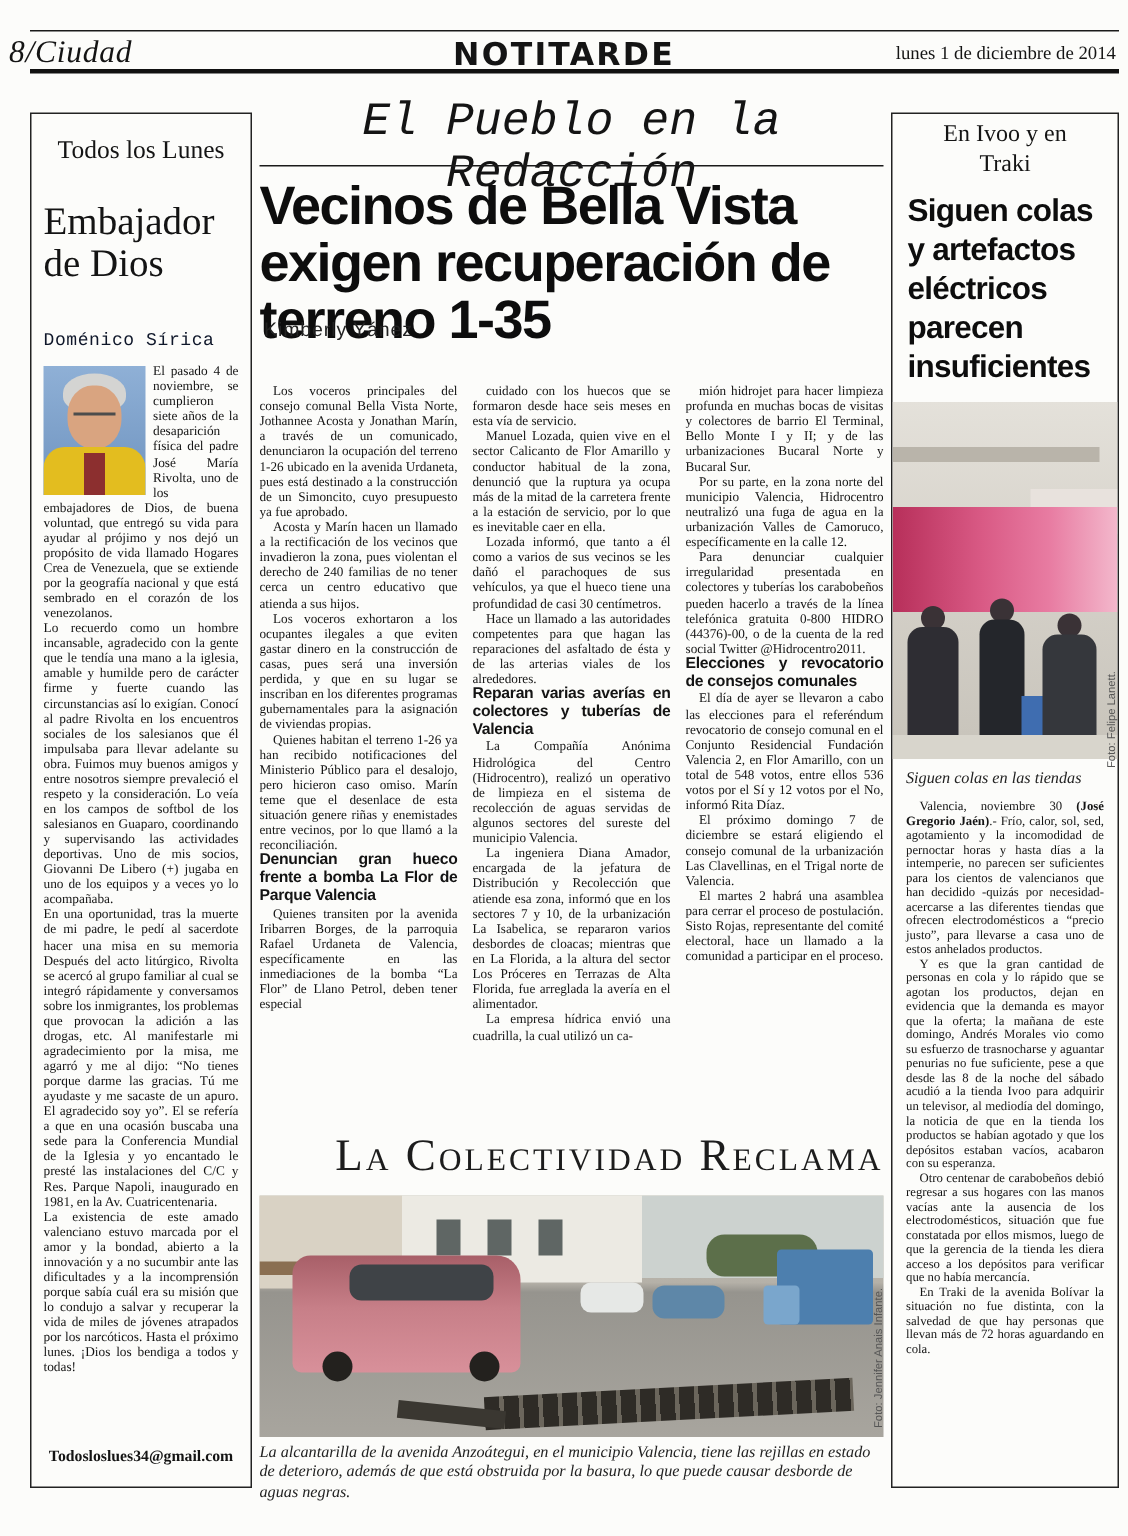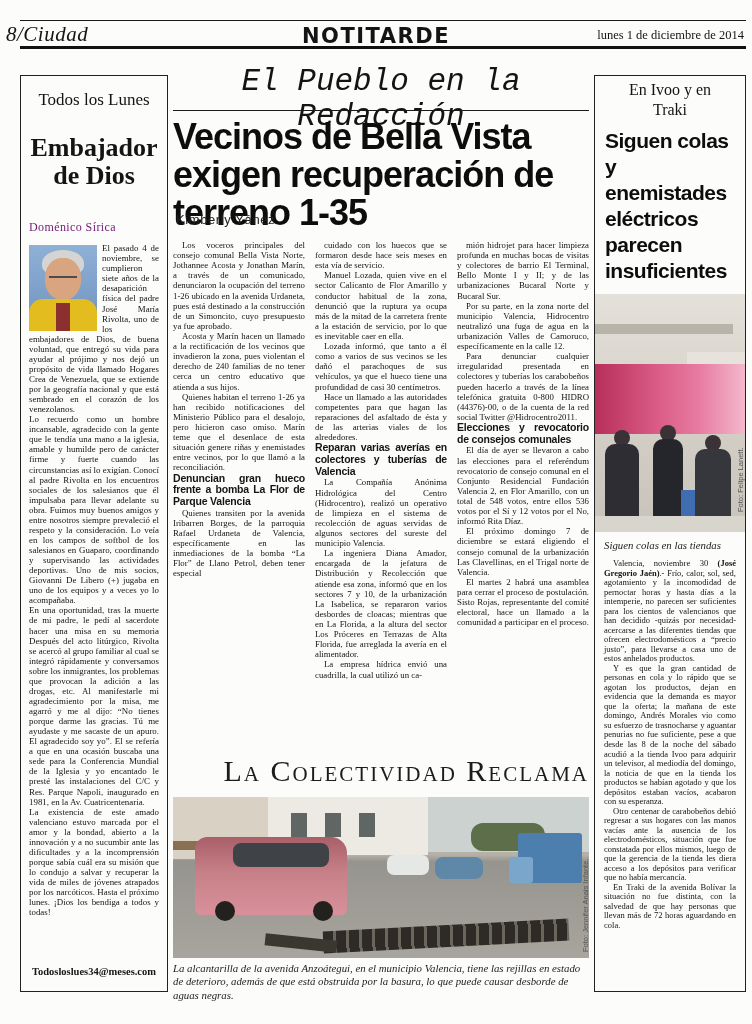--- a/index.html
+++ b/index.html
@@ -15,22 +15,22 @@
   .mast-section { position:absolute; left:6px; top:22px; font-style:italic; font-size:21px; letter-spacing:.5px; }
   .mast-title { position:absolute; left:0; right:0; top:24px; text-align:center;
     font-family:"DejaVu Sans", sans-serif; font-weight:900; font-size:21px;
     letter-spacing:1.5px; text-transform:uppercase; }
   .mast-date { position:absolute; right:8px; top:28px; font-size:12.5px; }
 
   
   .left-box { position:absolute; left:20px; top:75px; width:148px; height:917px;
     border:1px solid #222; padding:10px 8px 30px 8px; overflow:hidden; }
   .lb-kicker { text-align:center; font-size:17px; margin-top:4px; }
-  .lb-title { text-align:center; font-size:26px; line-height:1.08; margin-top:24px;font-weight:bold; }
-  .lb-author { font-family:Liberation Serif, serif; font-size:12px; color:#701a75;
+  .lb-title { text-align:left; font-size:26px; line-height:1.08; margin-top:24px; }
+  .lb-author { font-family:Liberation Mono, monospace; font-size:12px; color:#0f172a;
     letter-spacing:.4px; margin-top:30px; margin-bottom:8px; }
   .lb-body { font-size:8.9px; line-height:1.13; text-align:justify; }
   .lb-body p { margin:0; }
   .lb-email { position:absolute; left:0; right:0; bottom:14px; text-align:center;
     font-weight:bold; font-size:10.5px; }
   .portrait { float:left; width:68px; height:86px; margin:2px 5px 2px 0; position:relative;
     overflow:hidden; background:linear-gradient(180deg,#8fb0d6,#6e93bf); }
   .pt-hair { position:absolute; left:13px; top:5px; width:42px; height:26px; background:#d4d4d2; border-radius:50% 50% 40% 40%; }
   .pt-face { position:absolute; left:16px; top:13px; width:36px; height:42px; background:#d9a480; border-radius:46%; }
   .pt-glasses { position:absolute; left:20px; top:31px; width:28px; height:7px; border-top:2px solid #4c4c4c; }
@@ -39,21 +39,21 @@
 
   
   .banner { position:absolute; left:173px; top:64px; width:416px; text-align:center;
     font-style:italic; font-size:31px;font-family:Liberation Mono, monospace; }
   .banner-rule { position:absolute; left:173px; top:110px; width:416px; height:1px; background:#1a1a1a; }
   .headline { position:absolute; left:173px; top:118px; width:420px;
     font-family:"Liberation Sans", sans-serif; font-weight:bold; font-size:36px;
     letter-spacing:-1px; line-height:1.06; color:#0d0d0d; }
   .byline { position:absolute; left:176px; top:212px; font-family:"Liberation Sans", sans-serif;
     font-size:13px; letter-spacing:.6px; color:#222; }
-  .col { position:absolute; top:240px; width:132px; font-size:8.8px; line-height:1.15;
+  .col { position:absolute; top:255px; width:132px; font-size:8.8px; line-height:1.15;
     text-align:justify; height:522px; overflow:hidden; }
   .col p { text-indent:9px; margin:0; }
   .col-1 { left:173px; } .col-2 { left:315px; } .col-3 { left:457px; }
   .subhead { font-family:"Liberation Sans", sans-serif; font-weight:bold; font-size:10.5px;
     line-height:1.12; letter-spacing:-.2px; margin:6px 0 2px 0; text-indent:0 !important; }
   .contact { margin-top:10px; text-align:center; font-weight:bold; font-style:italic;
     font-size:10px; line-height:1.3; text-indent:0 !important; }
 
   .feature-title { position:absolute; left:173px; top:754px; width:416px; text-align:right;
     font-variant:small-caps; font-size:30px; letter-spacing:2px; color:#1c1c1c; }
@@ -136,31 +136,32 @@
         <div class="pt-face"></div>
         <div class="pt-glasses"></div>
         <div class="pt-jacket"></div>
         <div class="pt-shirt"></div>
       </div>
       <p>El pasado 4 de noviembre, se cumplieron siete años de la desaparición física del padre José María Rivolta, uno de los embajadores de Dios, de buena voluntad, que entregó su vida para ayudar al prójimo y nos dejó un propósito de vida llamado Hogares Crea de Venezuela, que se extiende por la geografía nacional y que está sembrado en el corazón de los venezolanos.</p>
       <p>Lo recuerdo como un hombre incansable, agradecido con la gente que le tendía una mano a la iglesia, amable y humilde pero de carácter firme y fuerte cuando las circunstancias así lo exigían. Conocí al padre Rivolta en los encuentros sociales de los salesianos que él impulsaba para llevar adelante su obra. Fuimos muy buenos amigos y entre nosotros siempre prevaleció el respeto y la consideración. Lo veía en los campos de softbol de los salesianos en Guaparo, coordinando y supervisando las actividades deportivas. Uno de mis socios, Giovanni De Libero (+) jugaba en uno de los equipos y a veces yo lo acompañaba.</p>
       <p>En una oportunidad, tras la muerte de mi padre, le pedí al sacerdote hacer una misa en su memoria Después del acto litúrgico, Rivolta se acercó al grupo familiar al cual se integró rápidamente y conversamos sobre los inmigrantes, los problemas que provocan la adición a las drogas, etc. Al manifestarle mi agradecimiento por la misa, me agarró y me al dijo: “No tienes porque darme las gracias. Tú me ayudaste y me sacaste de un apuro. El agradecido soy yo”. El se refería a que en una ocasión buscaba una sede para la Conferencia Mundial de la Iglesia y yo encantado le presté las instalaciones del C/C y Res. Parque Napoli, inaugurado en 1981, en la Av. Cuatricentenaria.</p>
       <p>La existencia de este amado valenciano estuvo marcada por el amor y la bondad, abierto a la innovación y a no sucumbir ante las dificultades y a la incomprensión porque sabía cuál era su misión que lo condujo a salvar y recuperar la vida de miles de jóvenes atrapados por los narcóticos. Hasta el próximo lunes. ¡Dios los bendiga a todos y todas!</p>
     </div>
-    <div class="lb-email">Todosloslues34@meses.com</div>
+    <div class="lb-email">Todosloslues34@gmail.com</div>
   </div>
 
   <div class="banner">El Pueblo en la Redacción</div>
   <div class="banner-rule"></div>
   <h1 class="headline">Vecinos de Bella Vista exigen recuperación de terreno 1-35</h1>
   <div class="byline">Kimberly Yánez</div>
 
   <div class="col col-1">
     <p>Los voceros principales del consejo comunal Bella Vista Norte, Jothannee Acosta y Jonathan Marín, a través de un comunicado, denunciaron la ocupación del terreno 1-26 ubicado en la avenida Urdaneta, pues está destinado a la construcción de un Simoncito, cuyo presupuesto ya fue aprobado.</p>
     <p>Acosta y Marín hacen un llamado a la rectificación de los vecinos que invadieron la zona, pues violentan el derecho de 240 familias de no tener cerca un centro educativo que atienda a sus hijos.</p>
+    <p>Los voceros exhortaron a los ocupantes ilegales a que eviten gastar dinero en la construcción de casas, pues será una inversión perdida, y que en su lugar se inscriban en los diferentes programas gubernamentales para la asignación de viviendas propias.</p>
     <p>Quienes habitan el terreno 1-26 ya han recibido notificaciones del Ministerio Público para el desalojo, pero hicieron caso omiso. Marín teme que el desenlace de esta situación genere riñas y enemistades entre vecinos, por lo que llamó a la reconciliación.</p>
     <p class="subhead">Denuncian gran hueco frente a bomba La Flor de Parque Valencia</p>
     <p>Quienes transiten por la avenida Iribarren Borges, de la parroquia Rafael Urdaneta de Valencia, específicamente en las inmediaciones de la bomba “La Flor” de Llano Petrol, deben tener especial</p>
   </div>
 
   <div class="col col-2">
     <p>cuidado con los huecos que se formaron desde hace seis meses en esta vía de servicio.</p>
     <p>Manuel Lozada, quien vive en el sector Calicanto de Flor Amarillo y conductor habitual de la zona, denunció que la ruptura ya ocupa más de la mitad de la carretera frente a la estación de servicio, por lo que es inevitable caer en ella.</p>
     <p>Lozada informó, que tanto a él como a varios de sus vecinos se les dañó el parachoques de sus vehículos, ya que el hueco tiene una profundidad de casi 30 centímetros.</p>
     <p>Hace un llamado a las autoridades competentes para que hagan las reparaciones del asfaltado de ésta y de las arterias viales de los alrededores.</p>
@@ -199,21 +200,21 @@
     <div class="sp-wheel wh1"></div>
     <div class="sp-wheel wh2"></div>
     <div class="sp-drain"></div>
     <div class="sp-drain2"></div>
   </div>
   <div class="vtext credit-center">Foto: Jennifer Anais Infante.</div>
   <div class="photo-caption">La alcantarilla de la avenida Anzoátegui, en el municipio Valencia, tiene las rejillas en estado de deterioro, además de que está obstruida por la basura, lo que puede causar desborde de aguas negras.</div>
 
   <div class="right-box">
     <div class="rb-kicker">En Ivoo y en Traki</div>
-    <h2 class="rb-headline">Siguen colas y enemistades eléctricos parecen insuficientes</h2>
+    <h2 class="rb-headline">Siguen colas y artefactos eléctricos parecen insuficientes</h2>
     <div class="store-photo">
       <div class="st-shelf"></div>
       <div class="st-merch2"></div>
       <div class="st-merch"></div>
       <div class="st-head st-h1"></div>
       <div class="st-head st-h2"></div>
       <div class="st-head st-h3"></div>
       <div class="st-person st-p1"></div>
       <div class="st-person st-p2"></div>
       <div class="st-stool"></div>

